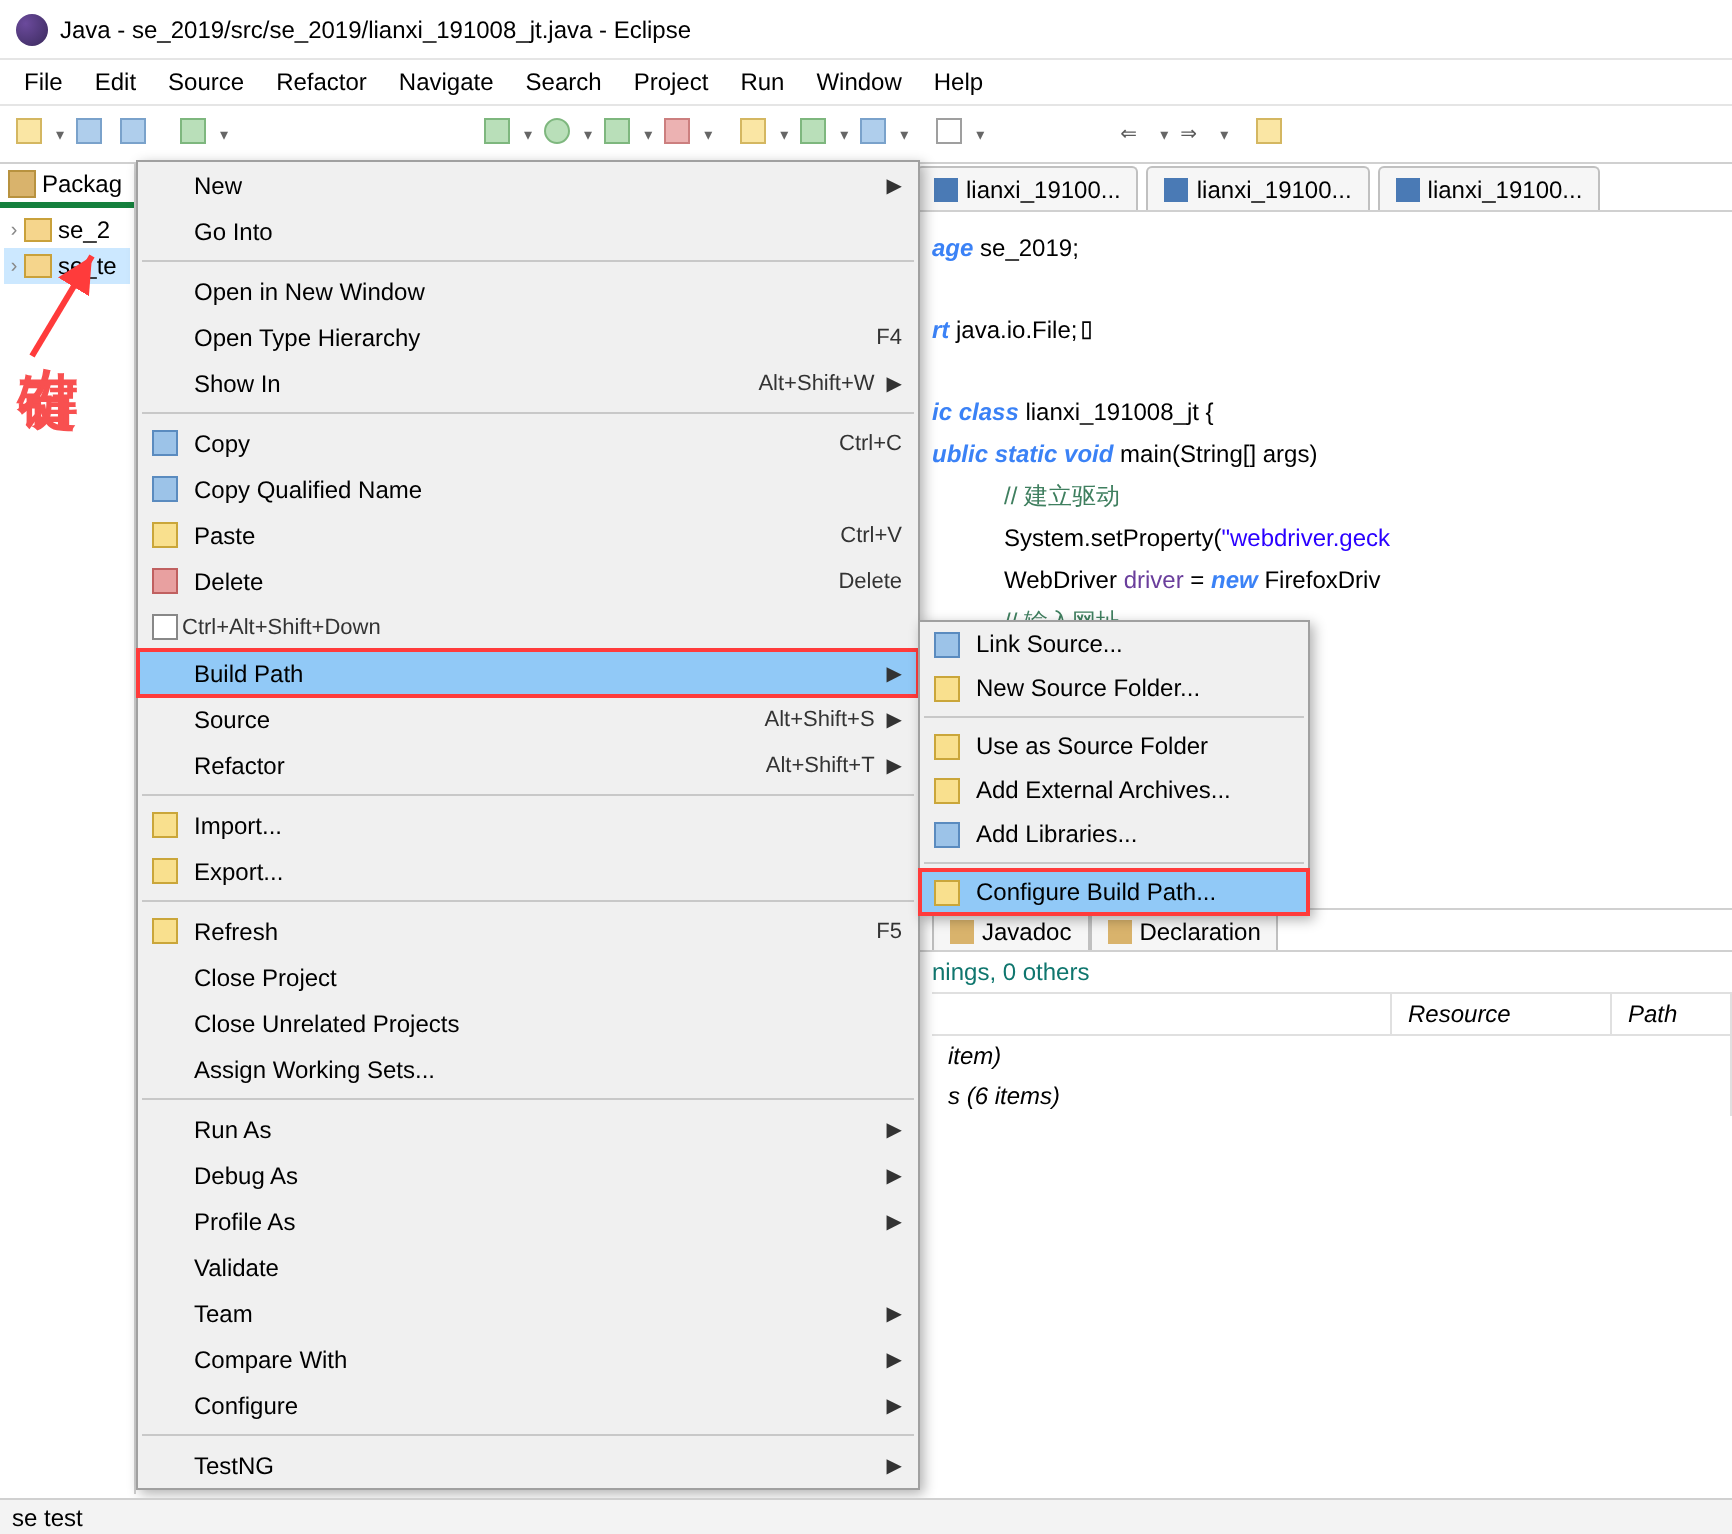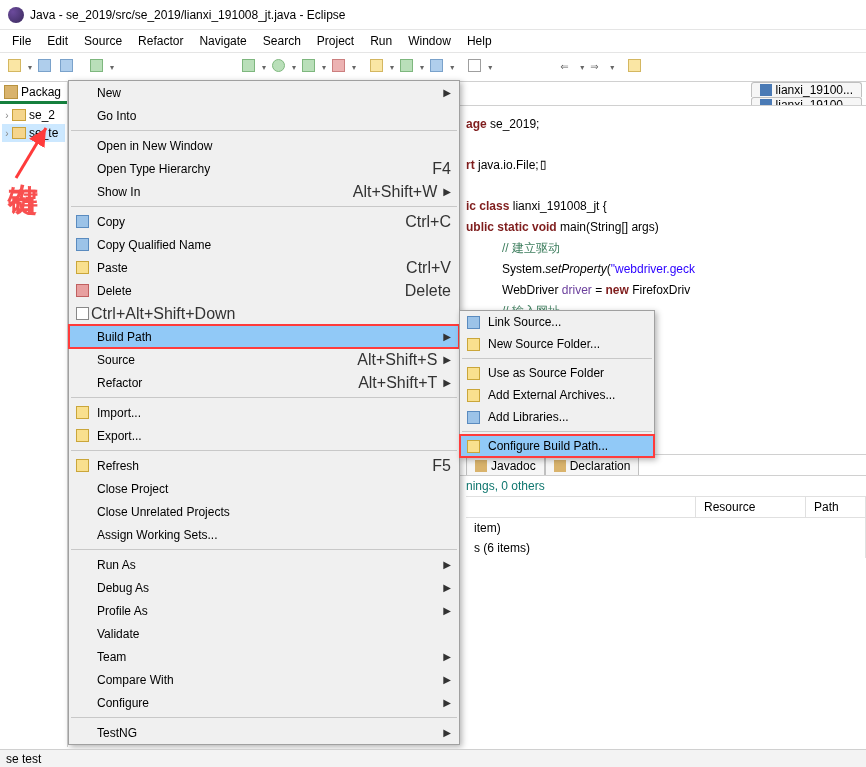--- a/index.html
+++ b/index.html
@@ -19,44 +19,44 @@
   .sidebar .pkg-icon { width:14px; height:14px; background:#d9b36c; border:1px solid #b8923f; margin-right:3px;}
   .tree { padding:2px 2px; font-size:12px;}
   .tree-row { display:flex; align-items:center; height:18px; white-space:nowrap;}
   .tree-row .tw { width:10px; text-align:center; color:#888; font-size:10px;}
   .tree-row .fld { width:14px; height:12px; background:#f5d58c; border:1px solid #c9a13b; margin-right:3px;}
   .tree-row .lbl { font-size:12px;}
   .tree-row.sel { background:#cce8ff; }
   .annot { position:absolute; left:2px; top:160px; color:#f85050; font-size:30px; font-weight:bold; writing-mode:vertical-rl; letter-spacing:2px;}
   .arrow-svg { position:absolute; left:6px; top:118px; }
   .editor { flex:1; display:flex; flex-direction:column; background:#fff; position:relative;}
-  .ed-tabs { height:24px; display:flex; align-items:flex-end; border-bottom:1px solid #d0d0d0; padding-left:390px; overflow:hidden;flex-direction:column;}
+  .ed-tabs { height:24px; display:flex; align-items:flex-end; border-bottom:1px solid #d0d0d0; padding-left:390px; overflow:hidden;}
   .ed-tab { height:22px; display:flex; align-items:center; padding:0 8px; border:1px solid #c0c0c0; border-bottom:none; margin-right:4px; background:#f6f6f6; border-radius:3px 3px 0 0;}
   .ed-tab .j-icon { width:12px;height:12px;background:#4a7ab5;margin-right:4px;}
   .code { font-family:"Consolas","Courier New",monospace; font-size:15px; line-height:20px; padding:8px 0 8px 398px; white-space:pre; color:#000;}
-  .kw { color:#7f1d1d; font-weight:bold;}
+  .kw { color:#3b82f6; font-weight:bold;font-style:italic;}
   .str { color:#2a00ff;}
   .cm { color:#3f7f5f;}
-  .mth { font-style:italic;}
+  .mth { }
   .bottom-tabs { height:22px; display:flex; align-items:flex-end; border-top:1px solid #d0d0d0; border-bottom:1px solid #d0d0d0; padding-left:398px;}
   .bottom-tab { height:20px; display:flex; align-items:center; padding:0 8px; border:1px solid #c0c0c0; border-bottom:none; background:#f6f6f6; margin-right:0; border-radius:3px 3px 0 0;}
   .bottom-tab .ic{width:12px;height:12px;background:#d9b36c;margin-right:4px;}
   .problems { padding-left:398px;}
   .problems .hdr{height:20px;display:flex;align-items:center;font-size:12px;color:#0f766e;}
   .problems .cols{height:22px;display:flex;border-top:1px solid #e0e0e0;border-bottom:1px solid #e0e0e0;}
-  .problems .col{padding:3px 8px;border-right:1px solid #e0e0e0;}
+  .problems .col{padding:3px 8px;border-right:1px solid #e0e0e0;font-style:italic;}
   .col1{flex:1;} .col2{width:110px;} .col3{width:60px;}
   .problems .row{height:20px;display:flex;align-items:center;}
   .statusbar{position:absolute;bottom:0;left:0;height:18px;background:#f3f3f3;border-top:1px solid #d0d0d0;padding:0 6px;display:flex;align-items:center;width:100%;font-size:11px;}
   
   .ctx { position:absolute; left:68px; top:80px; width:392px; background:#f0f0f0; border:1px solid #a0a0a0; box-shadow:2px 2px 6px rgba(0,0,0,.3);}
   .ctx .row{height:23px;display:flex;align-items:center;padding:0 8px 0 4px;position:relative;}
   .ctx .row .ic{width:18px;display:flex;justify-content:center;}
   .ctx .row .lbl{flex:1;padding-left:6px;}
-  .ctx .row .sc{color:#333;font-size:16px;}
+  .ctx .row .sc{color:#333;font-size:11px;}
   .ctx .row .ar{font-size:10px;color:#333;padding-left:6px;}
   .ctx .sep{height:1px;background:#c8c8c8;margin:3px 2px;}
   .ctx .row.dis .lbl{color:#9a9a9a;}
   .ctx .row.hl{background:#91c9f7;}
   .ctx .row.boxed{outline:2px solid #ff3b3b;outline-offset:-1px;}
   
   .sub { position:absolute; left:459px; top:310px; width:196px; background:#f0f0f0; border:1px solid #a0a0a0; box-shadow:2px 2px 6px rgba(0,0,0,.3);}
   .sub .row{height:22px;display:flex;align-items:center;padding:0 6px 0 4px;}
   .sub .row .ic{width:18px;display:flex;justify-content:center;}
   .sub .row .lbl{flex:1;padding-left:6px;white-space:nowrap;}

